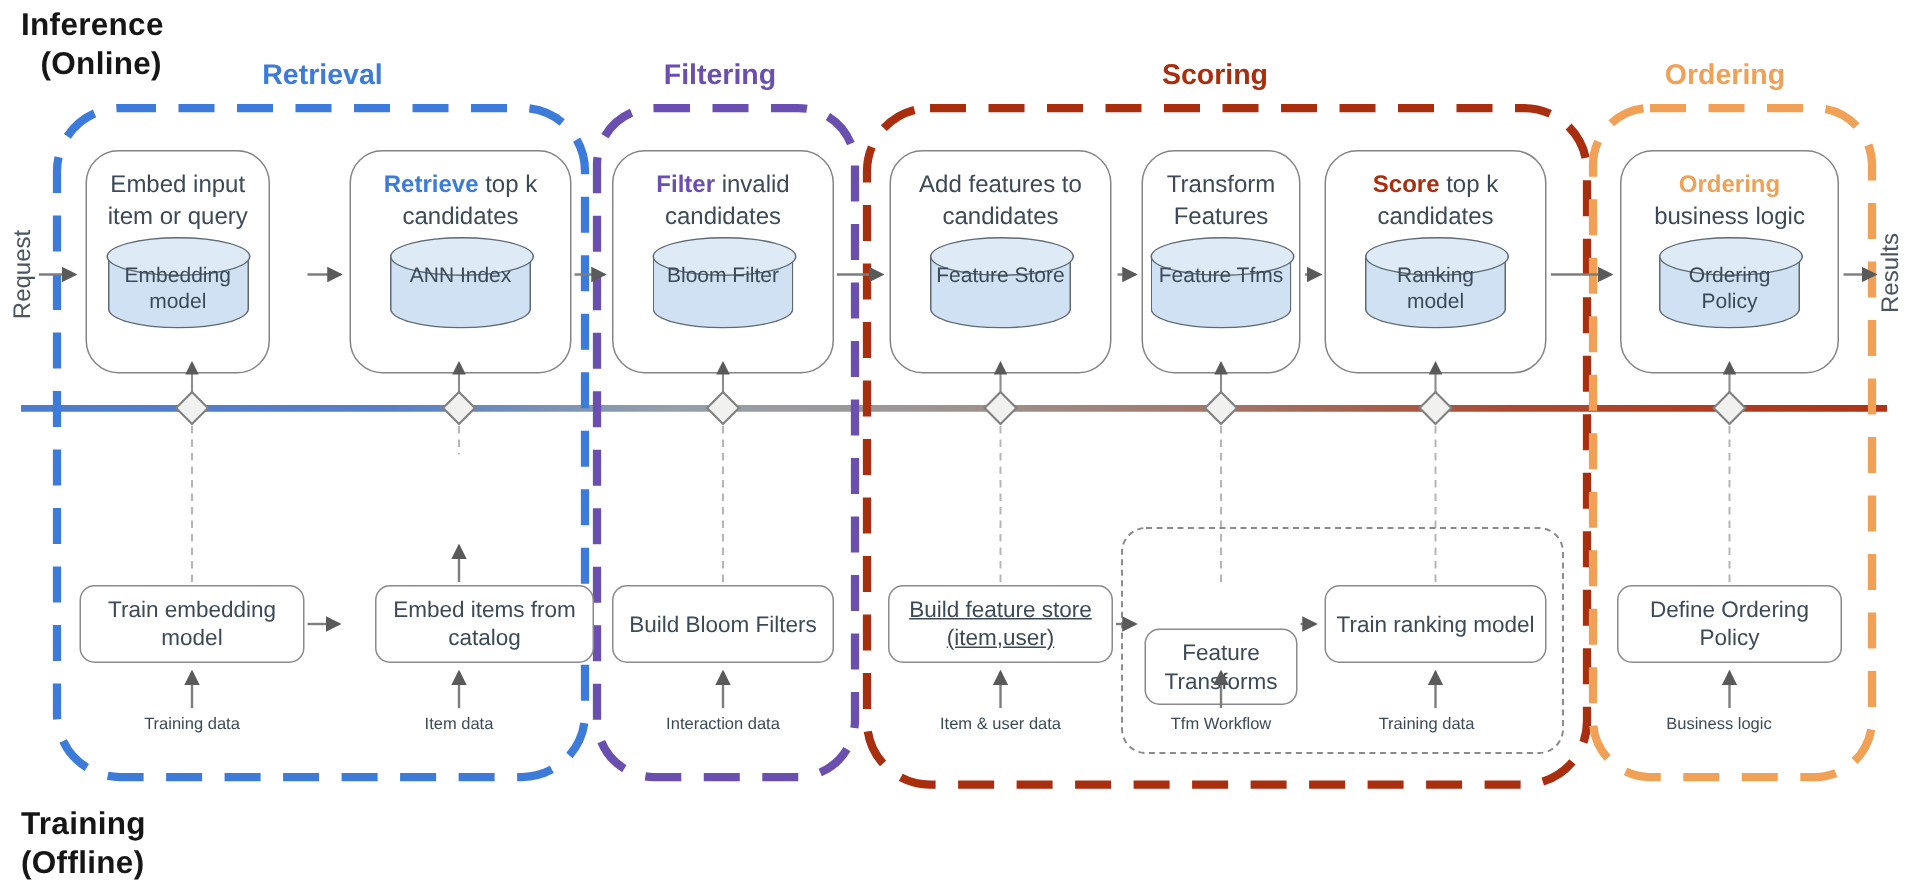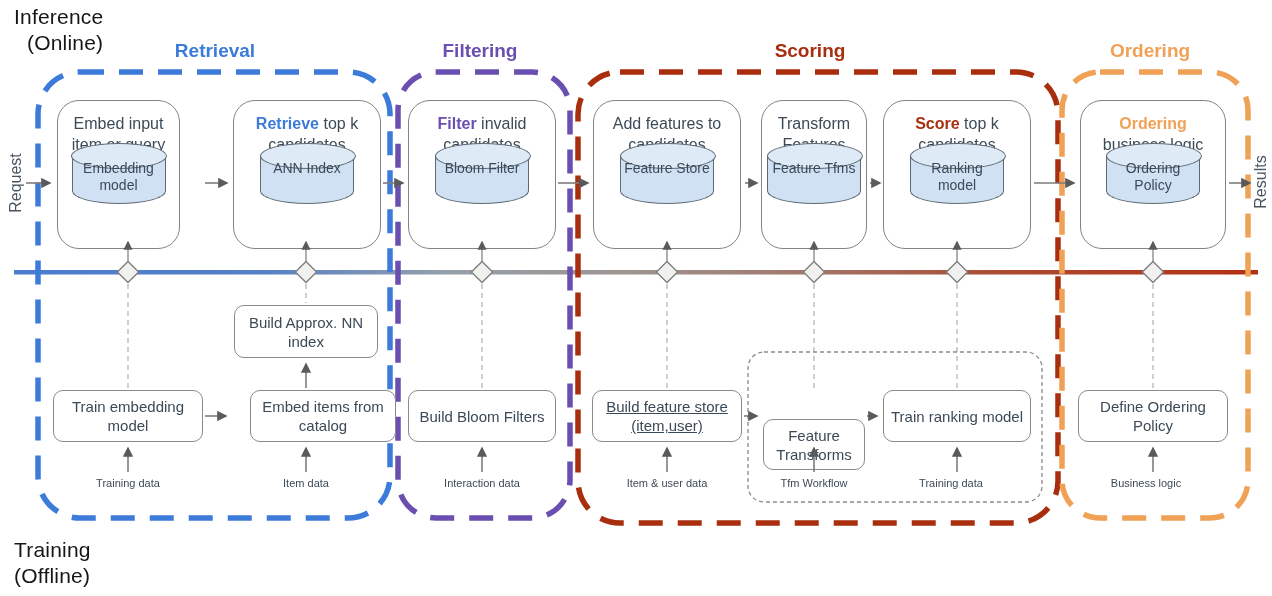--- a/index.html
+++ b/index.html
@@ -6,31 +6,31 @@
   html,body { background:#fff; }
   .canvas {
     position: relative;
     width: 1272px; height: 596px;
     font-family: "Liberation Sans", "DejaVu Sans", sans-serif;
     color: #3c4a57;
     overflow: hidden;
     background: #fff;
   }
   svg.layer { position:absolute; left:0; top:0; width:1272px; height:596px; }
-  .corner-label { position:absolute; font-size:21px; font-weight:normal; color:#161616; letter-spacing:0.2px; }
+  .corner-label { position:absolute; font-size:21px; font-weight:bold; color:#161616; letter-spacing:0.2px; }
   .vlabel { position:absolute; width:90px; height:20px; text-align:center;
             font-size:16px; color:#4a5560; transform:rotate(-90deg); }
   .stage-title { position:absolute; top:40px; width:170px; text-align:center;
                  font-size:19px; font-weight:bold; }
   .topbox { position:absolute; top:100px; height:149px; background:#fff;
             border:1.5px solid #848484; border-radius:22px;
             display:flex; flex-direction:column; align-items:center; z-index:2; }
   .box-title { margin-top:13px; font-size:16px; line-height:20.5px; text-align:center; padding:0 6px; }
   .hl { font-weight:bold;text-align:center; }
-  .cyl { position:relative; width:94px; height:49px; 
+  .cyl { position:relative; width:94px; height:49px; margin-top:15px;
          background:#cfe1f3; border:1.5px solid #5e6974; border-top:none;
          border-radius:0 0 47px 47px / 0 0 13px 13px; }
   .cyl::before { content:''; position:absolute; left:-1.5px; top:-12px; width:94px; height:24px;
                  background:#dfeaf7; border:1.5px solid #5e6974; border-radius:50%; }
   .cyl-label { position:relative; padding-top:5px; text-align:center;
                font-size:14px; line-height:17px; color:#3c4a57; }
   .botbox { position:absolute; background:#fff; border:1.4px solid #8a8a8a; border-radius:10px;
             display:flex; align-items:center; justify-content:center; text-align:center;
             font-size:15px; line-height:19px; z-index:2; padding:2px 6px; }
   .datalabel { position:absolute; width:170px; text-align:center; font-size:11px; color:#3c4a57; }
@@ -196,23 +196,20 @@
       <span>business logic</span>
     </div>
     <div class="cyl">
       <div class="cyl-label">Ordering Policy</div>
     </div>
   </div>
 
   <div class="botbox" style="left:53px;   top:390px; width:150px; height:52px;">
     <span>Train embedding model</span>
   </div>
-  <div class="botbox" style="left:234px;  top:305px; width:144px; height:53px;">
-    <span>Build Approx. NN index</span>
-  </div>
   <div class="botbox" style="left:233px;  top:390px; width:146px; height:52px;margin-left:17px;">
     <span>Embed items from catalog</span>
   </div>
   <div class="botbox" style="left:408px;  top:390px; width:148px; height:52px;">
     <span>Build Bloom Filters</span>
   </div>
   <div class="botbox" style="left:592px;  top:390px; width:150px; height:52px;text-decoration:underline;">
     <span>Build feature store (item,user)</span>
   </div>
   <div class="botbox" style="left:763px;  top:391px; width:102px; height:51px;margin-top:28px;">

